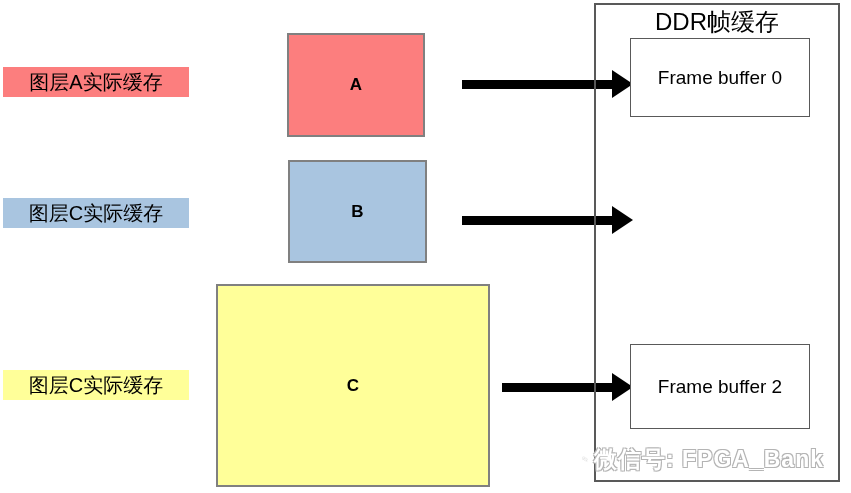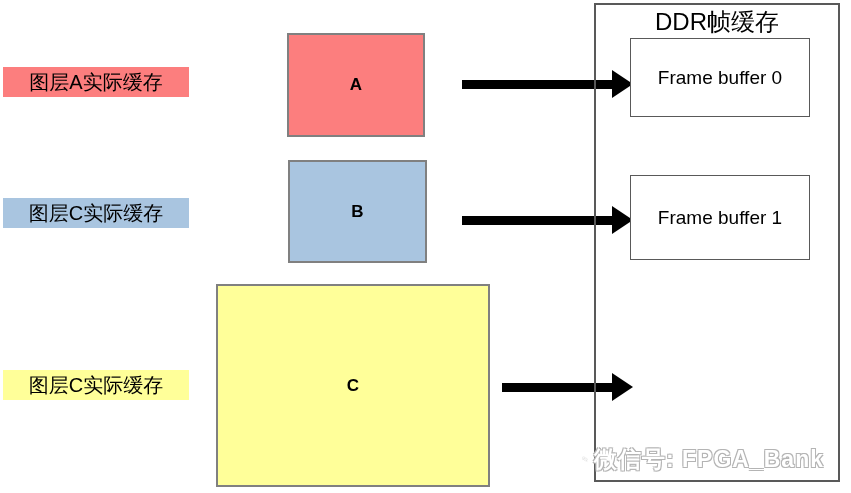--- a/index.html
+++ b/index.html
@@ -157,21 +157,21 @@
   </div>
   <div class="arrow-c">
     <div class="arrow-shaft"></div>
     <div class="arrow-head"></div>
   </div>
 
   <div class="ddr-panel"></div>
   <div class="ddr-title">DDR帧缓存</div>
 
   <div class="frame-buffer fb0">Frame buffer 0</div>
-  <div class="frame-buffer fb1">Frame buffer 1</div>
+  <div class="frame-buffer fb2">Frame buffer 2</div>
 
   <div class="watermark">
     <svg width="46" height="42" viewBox="0 0 46 42">
       <ellipse cx="13" cy="12.5" rx="10.5" ry="9" fill="#ffffff" stroke="#b4b4b4" stroke-width="1.6"></ellipse>
       <path d="M8 20.5 L4.5 26 L13 21.3 Z" fill="#ffffff" stroke="#b4b4b4" stroke-width="1.2"></path>
       <circle cx="9.3" cy="10.5" r="1.3" fill="#b4b4b4"></circle>
       <circle cx="16.3" cy="10.5" r="1.3" fill="#b4b4b4"></circle>
       <ellipse cx="29" cy="25" rx="12.5" ry="10.5" fill="#ffffff" stroke="#b4b4b4" stroke-width="1.6"></ellipse>
       <path d="M35.5 33.5 L40 40 L31.5 35.6 Z" fill="#ffffff" stroke="#b4b4b4" stroke-width="1.2"></path>
       <circle cx="24.8" cy="23" r="1.4" fill="#b4b4b4"></circle>

